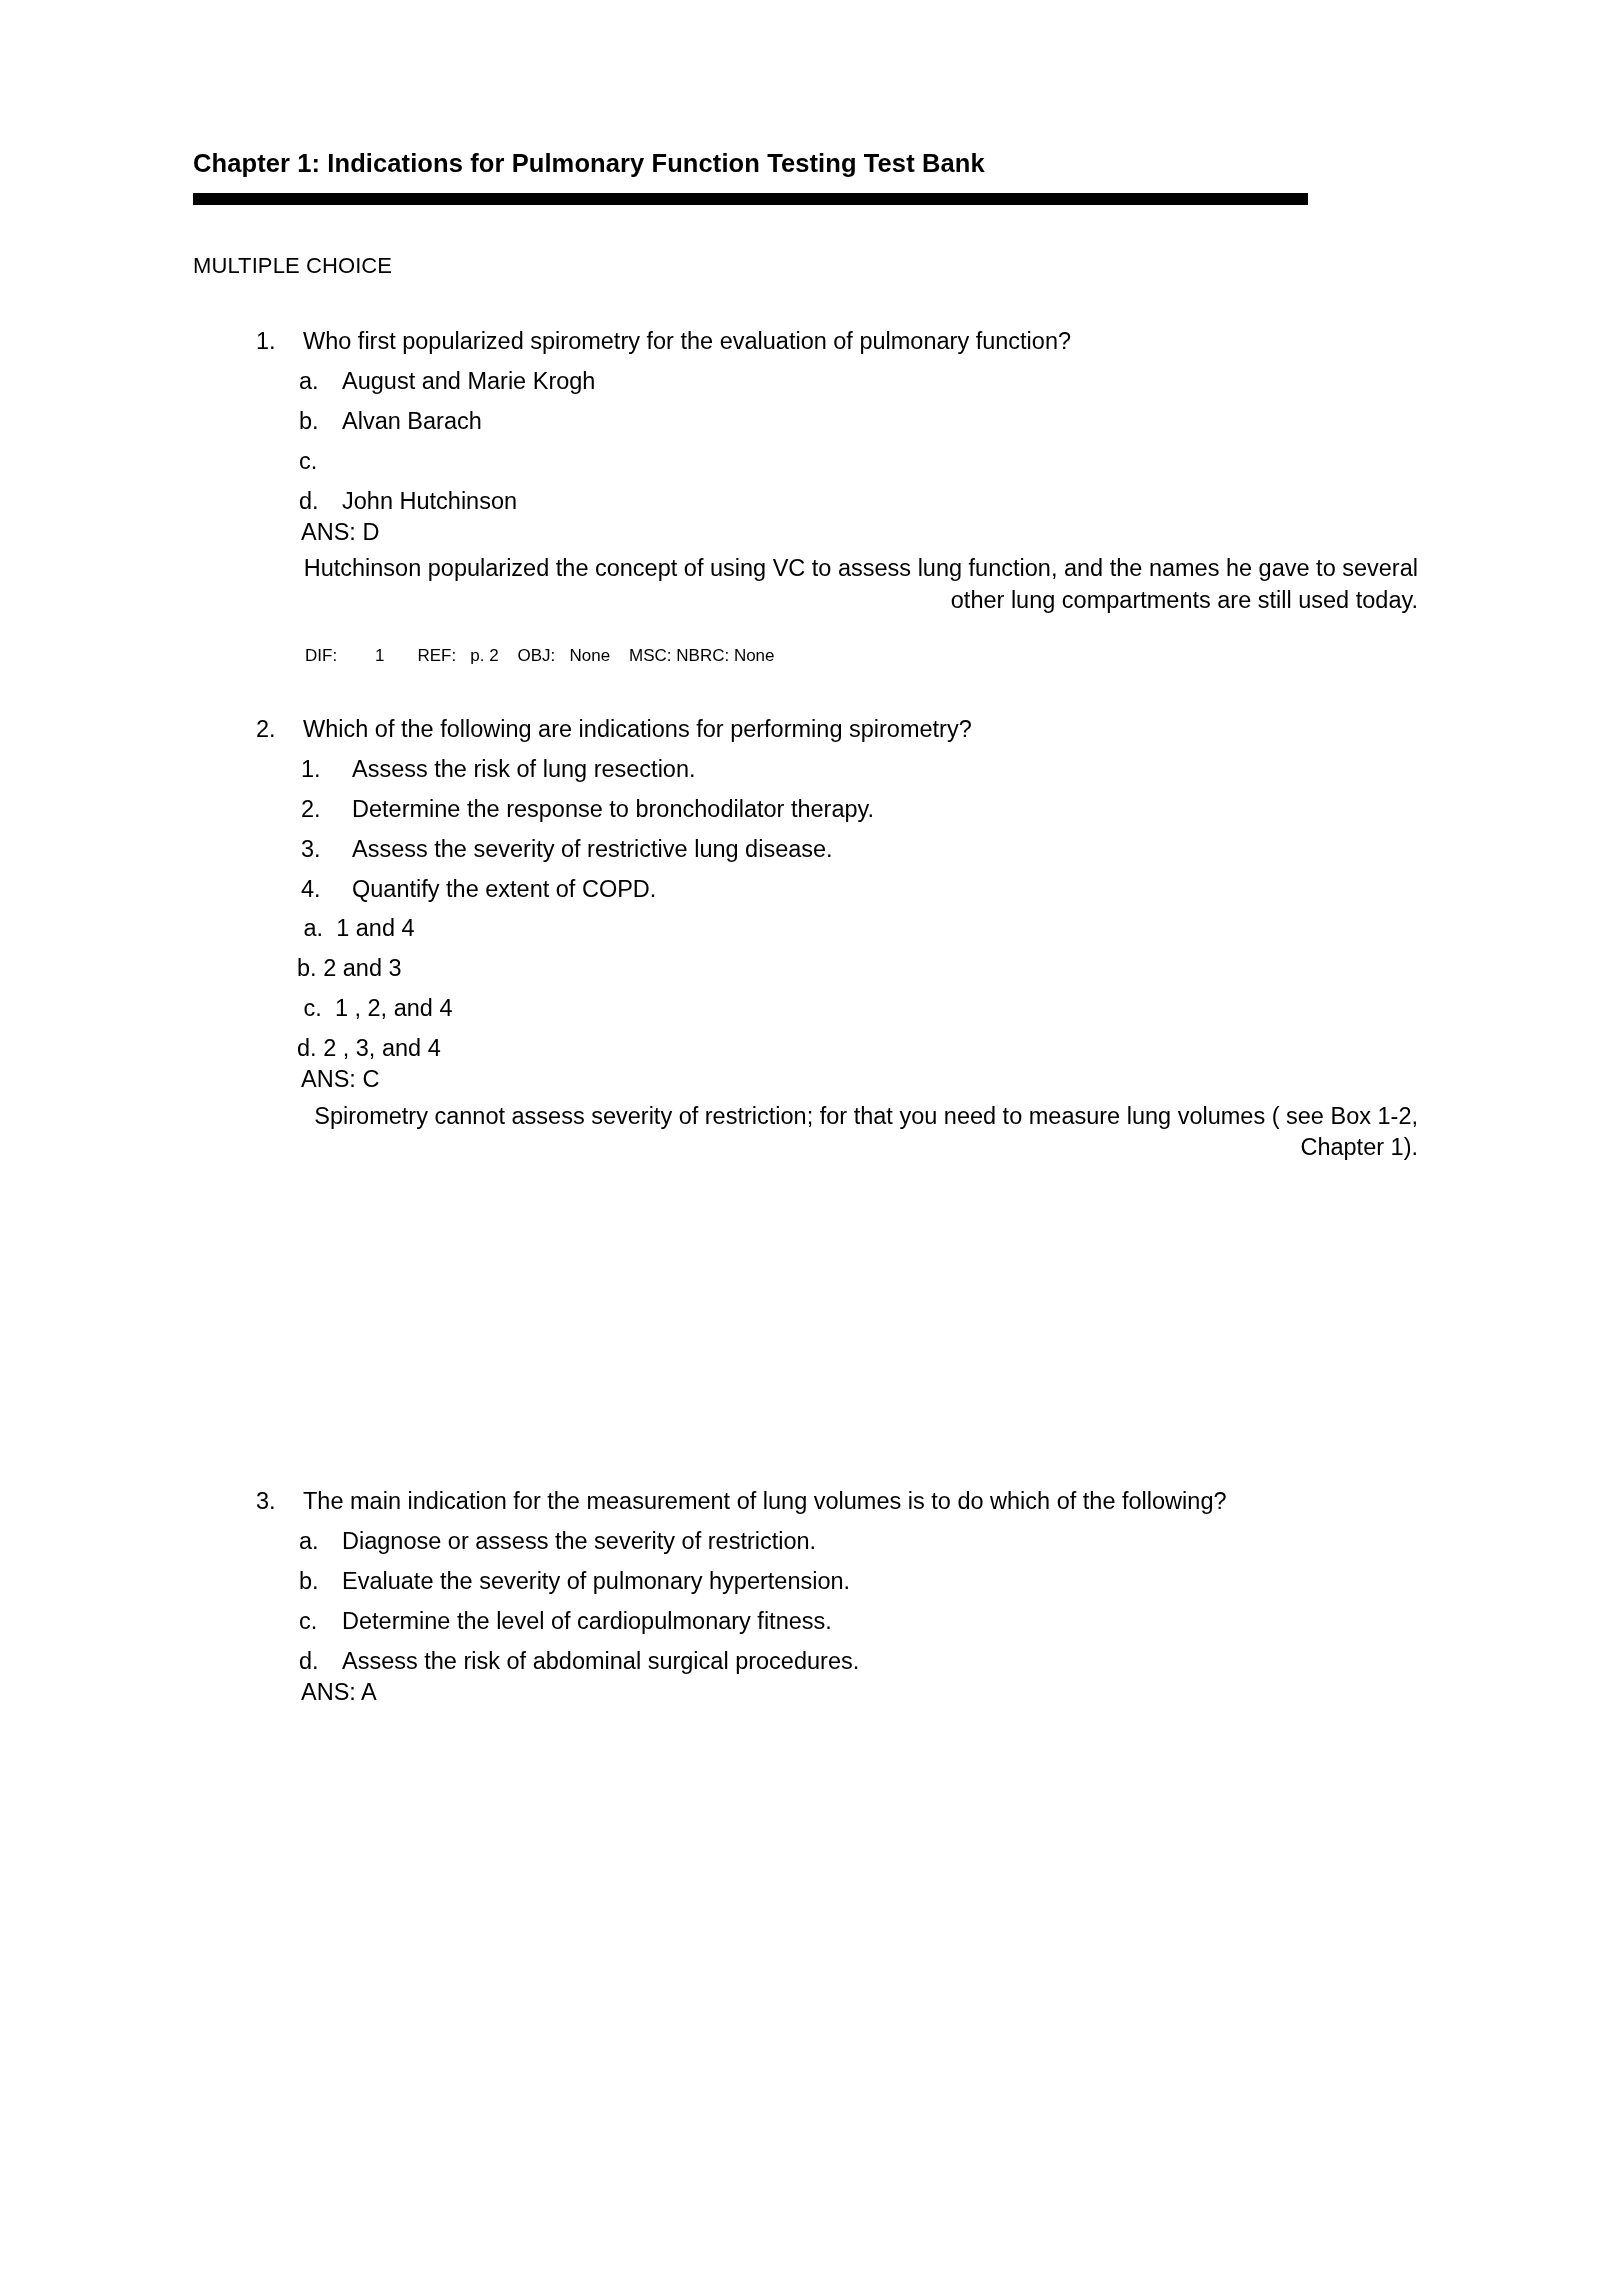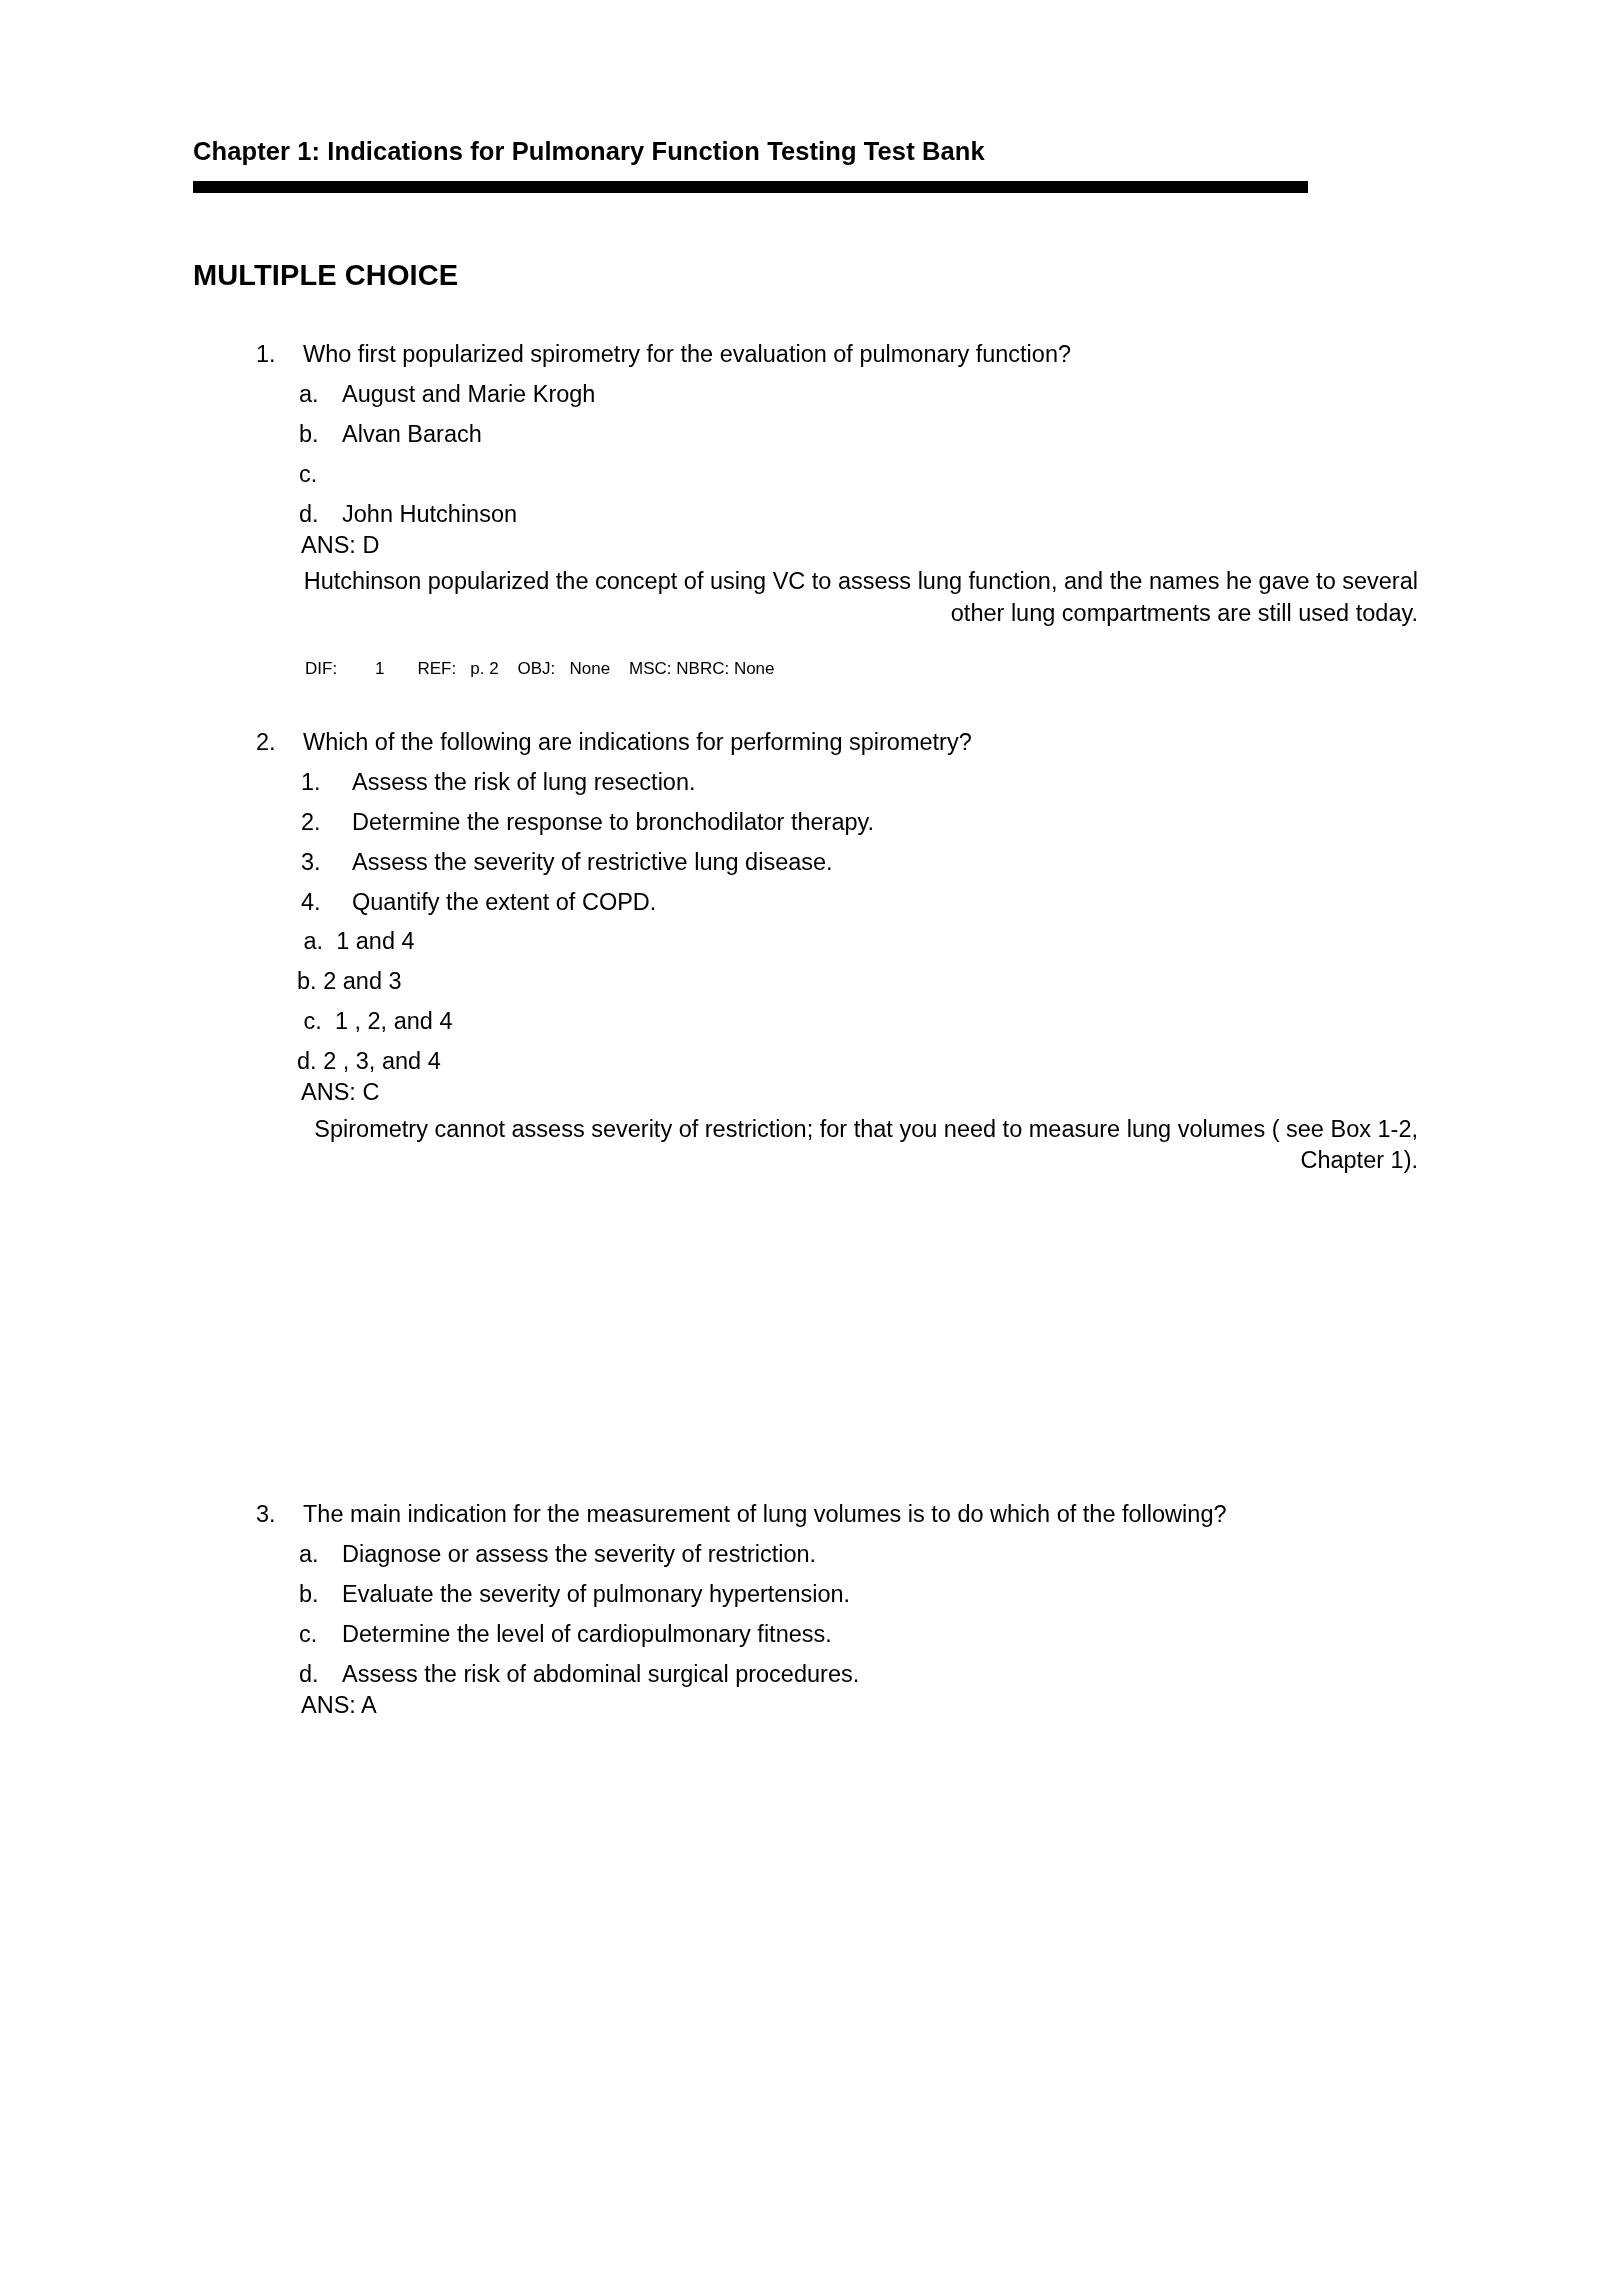--- a/index.html
+++ b/index.html
@@ -15,21 +15,21 @@
     position: relative;
     width: 1620px;
     height: 2293px;
     background: #ffffff;
     box-sizing: border-box;
     overflow: hidden;
   }
   .content {
     position: absolute;
     left: 193px;
-    top: 0;
+    top: 12px;
     width: 1264px;
   }
 
   
   .doc-header {
     padding-top: 136px;
   }
   .doc-title {
     font-size: 25.5px;
     font-weight: bold;
@@ -39,23 +39,23 @@
   }
   .header-rule {
     margin-top: 12.7px;
     width: 1115px;
     height: 12.7px;
     background: #000000;
   }
 
   
   .section-heading {
-    margin-top: 66px;
-    font-size: 29px;
-    font-weight: bold;
+    margin-top: 48px;
+    font-size: 22px;
+    font-weight: normal;
     letter-spacing: 0.1px;
   }
 
   
   .question-block {
     margin-top: 47px;
   }
   .question-line {
     display: flex;
     font-size: 23.5px;

